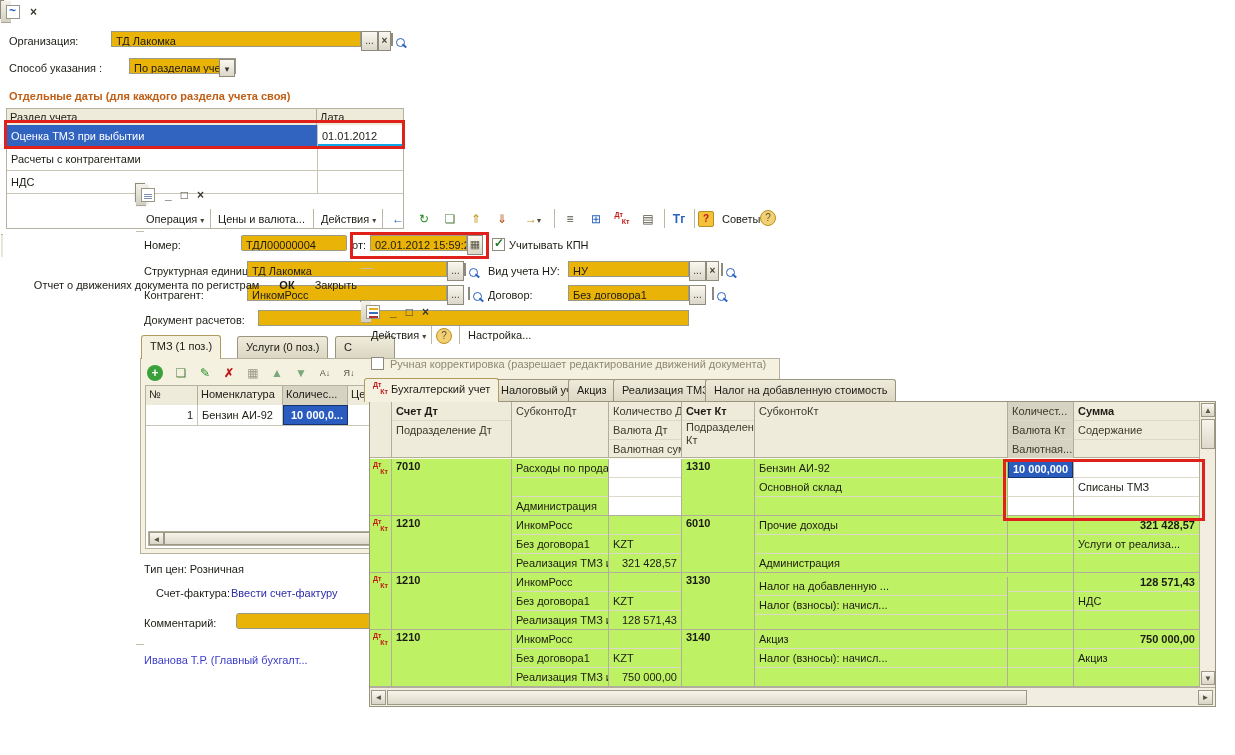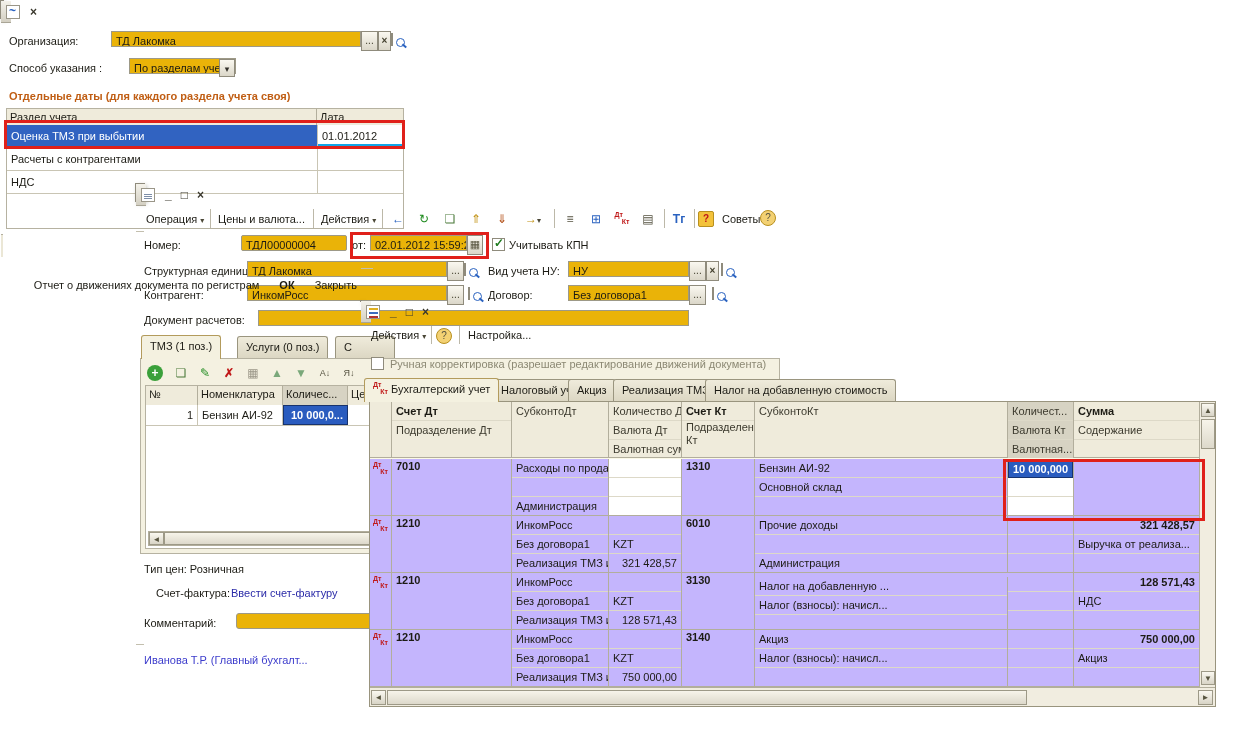--- a/index.html
+++ b/index.html
@@ -39,21 +39,21 @@
   .dtkt .t{left:0;top:0}.dtkt .b{right:0;bottom:0}.dtkt .n{left:9px;top:-1px}
   .grid-hdr{background:#efebdb;border-right:1px solid #b2ae9c;position:absolute;overflow:hidden;padding:2px 3px;white-space:nowrap}
   .hline{position:absolute;height:1px;background:#b2ae9c}
   
   .mtable{position:absolute;left:8px;top:100px;width:847px;height:306px;border:1px solid #99947e;background:#fbf9e7}
   .mc{position:absolute;border-right:1px solid #b2ae9c;overflow:hidden}
   .sl{height:19px;line-height:18px;padding:0 4px;border-bottom:1px solid #ddd9c8;white-space:nowrap;overflow:hidden}
   .sl:last-child{border-bottom:none}
   .sl.num{text-align:right}
   .acc{font-weight:bold;padding:1px 4px}
-  .mrow{position:absolute;left:0;width:829px;height:57px;border-bottom:1px solid #b2ae9c;background:#c4b5fd}
+  .mrow{position:absolute;left:0;width:829px;height:57px;border-bottom:1px solid #b2ae9c;background:#bef264}
   .mhead{position:absolute;left:0;top:0;width:829px;height:56px;background:#efebdb;border-bottom:1px solid #b2ae9c;color:#3c3a2e}
   .mhead .b{font-weight:bold;color:#1c1b14}
   .c0{left:0;width:22px}.c1{left:22px;width:120px}.c2{left:142px;width:97px}.c3{left:239px;width:73px}
   .c4{left:312px;width:73px}.c5{left:385px;width:253px}.c6{left:638px;width:66px}.c7{left:704px;width:125px;border-right:none}
   .selcell{background:#2a5cbf !important;color:#fff;font-weight:bold;border:1px solid #17336e}
   .whitecell .sl{background:#fff}
   
   .sb{position:absolute;background:#f1ede0;border:1px solid #b2ae9c}
   .sba{position:absolute;background:linear-gradient(#faf8f0,#d8d4c6);border:1px solid #9d9987;font-size:8px;line-height:13px;text-align:center;color:#57543f}
   .sbt{position:absolute;background:linear-gradient(#f7f4ea,#ddd9cb);border:1px solid #9d9987}
@@ -295,20 +295,25 @@
       <div class="mc c5" style="top:0;height:56px">
           <div class="sl">Бензин АИ-92</div>
           <div class="sl">Основной склад</div>
           <div class="sl"></div>
         </div>
       <div class="mc c6 whitecell" style="top:0;height:56px">
           <div class="sl num selcell">10 000,000</div>
           <div class="sl"></div>
           <div class="sl"></div>
         </div>
+      <div class="mc c7 whitecell" style="top:0;height:56px">
+          <div class="sl num" style="font-weight:bold"></div>
+          <div class="sl">Списаны ТМЗ</div>
+          <div class="sl"></div>
+        </div>
     </div>
 
     <div class="mrow" style="top:114px">
       <div class="mc c0" style="top:0;height:56px;text-align:center;padding-top:2px"><span class="dtkt"><i class="t">Дт</i><i class="b">Кт</i></span></div>
       <div class="mc c1 acc" style="top:0;height:56px">1210</div>
       <div class="mc c2" style="top:0;height:56px">
           <div class="sl">ИнкомРосс</div>
           <div class="sl">Без договора1</div>
           <div class="sl">Реализация ТМЗ и у...</div>
         </div>
@@ -323,21 +328,21 @@
           <div class="sl"></div>
           <div class="sl">Администрация</div>
         </div>
       <div class="mc c6" style="top:0;height:56px">
           <div class="sl"></div>
           <div class="sl"></div>
           <div class="sl"></div>
         </div>
       <div class="mc c7" style="top:0;height:56px">
           <div class="sl num" style="font-weight:bold">321 428,57</div>
-          <div class="sl">Выручка от реализа...</div>
+          <div class="sl">Услуги от реализа...</div>
           <div class="sl"></div>
         </div>
     </div>
 
     <div class="mrow" style="top:171px">
       <div class="mc c0" style="top:0;height:56px;text-align:center;padding-top:2px"><span class="dtkt"><i class="t">Дт</i><i class="b">Кт</i></span></div>
       <div class="mc c1 acc" style="top:0;height:56px">1210</div>
       <div class="mc c2" style="top:0;height:56px">
           <div class="sl">ИнкомРосс</div>
           <div class="sl">Без договора1</div>

